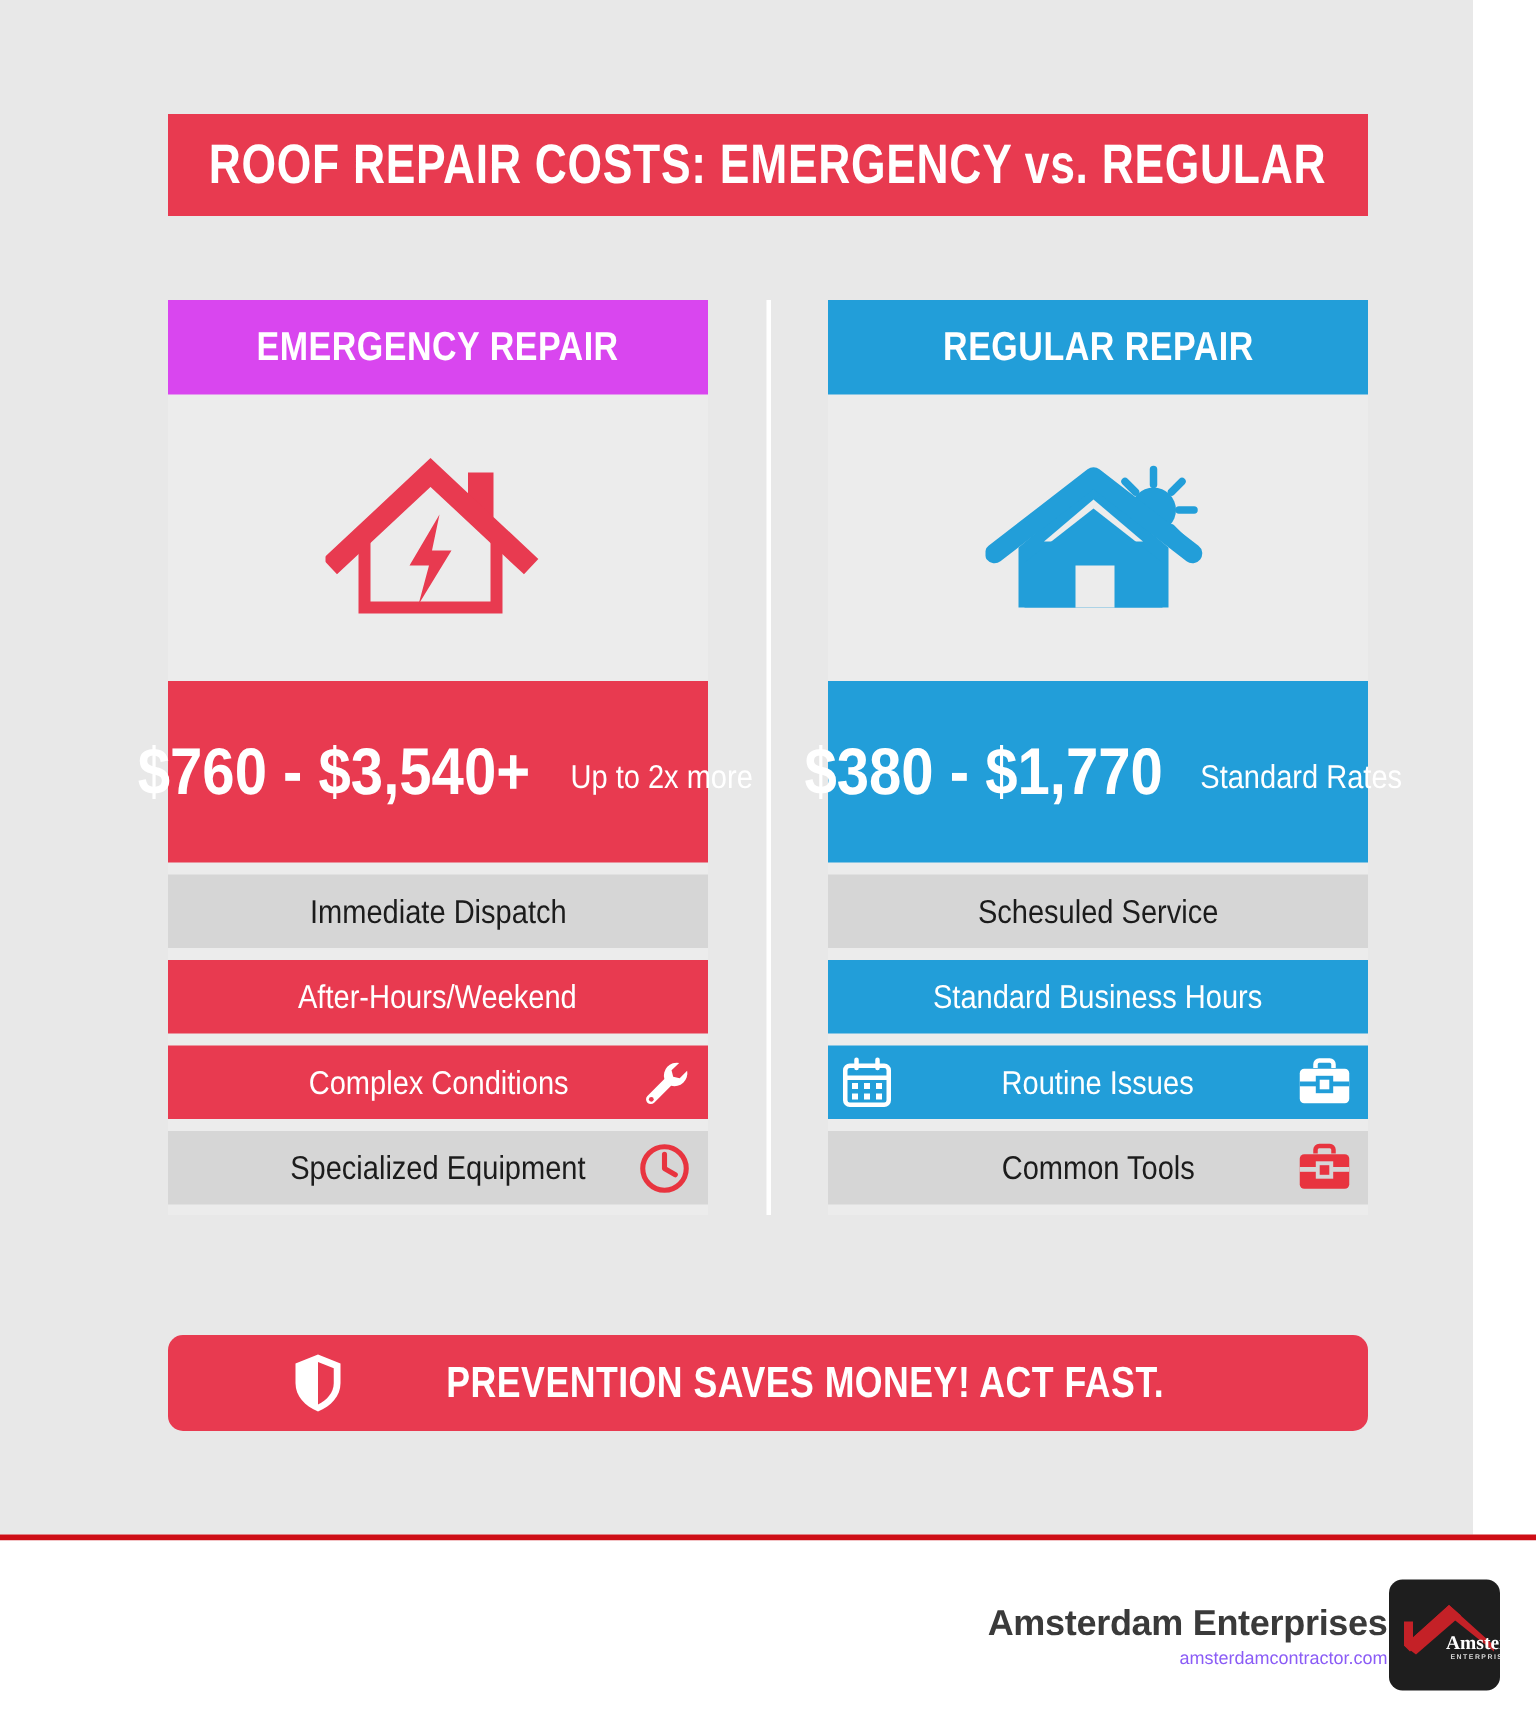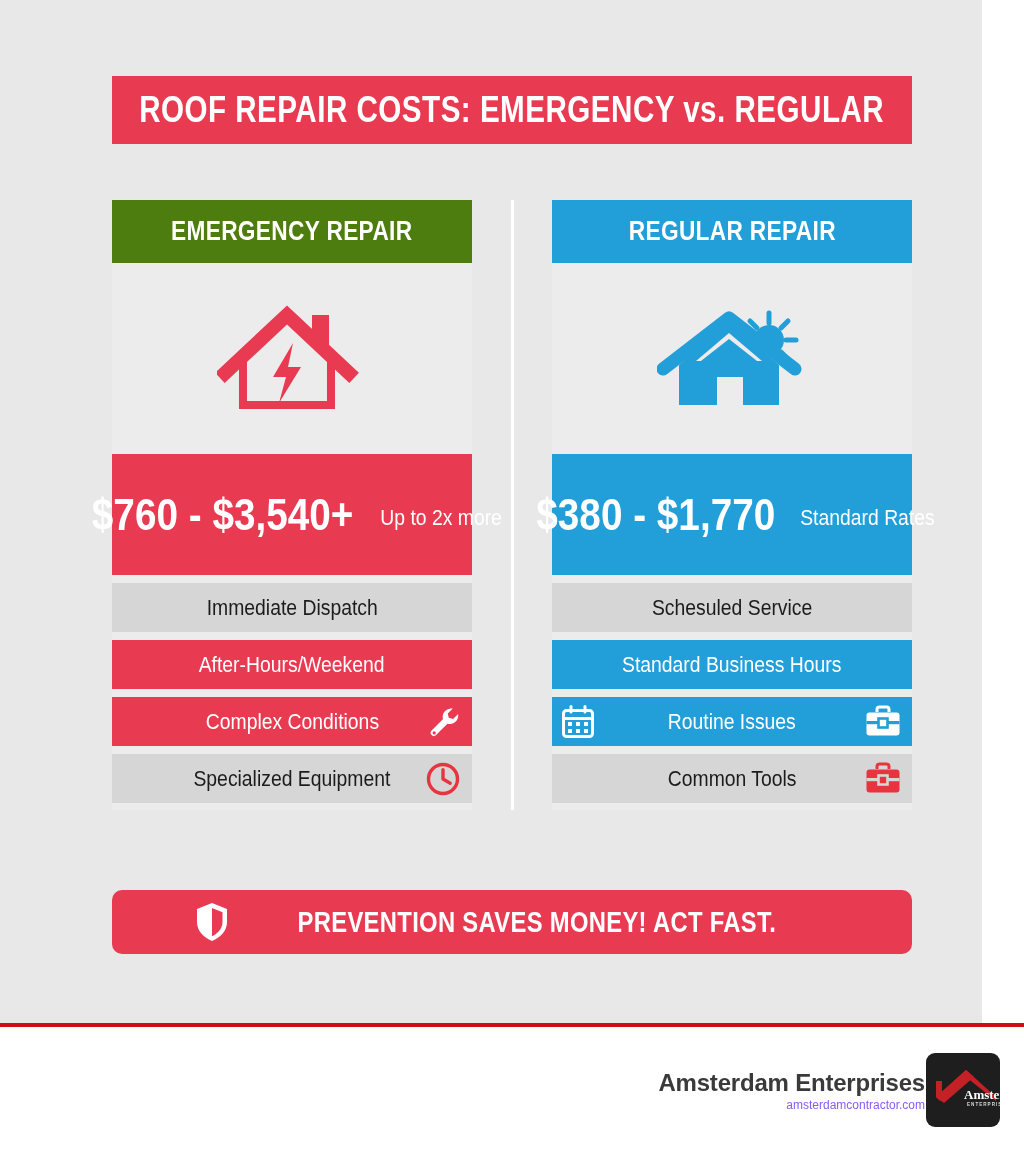--- a/index.html
+++ b/index.html
@@ -70,21 +70,21 @@
   }
   .column.left  { left: 0px; }
   .column.right { left: 440px; }
 
   .col-header {
     height: 63px;
     display: flex;
     align-items: center;
     justify-content: center;
   }
-  .col-header.red  { background: #4d7c0f; }
+  .col-header.red  { background: #d946ef; }
   .col-header.blue { background: #229ed9; }
   .col-header .hdr-text {
     color: #ffffff;
     font-size: 27px;
     font-weight: bold;
     letter-spacing: 0.4px;
     transform: scaleX(0.84);
     transform-origin: center;
     white-space: nowrap;
   }

